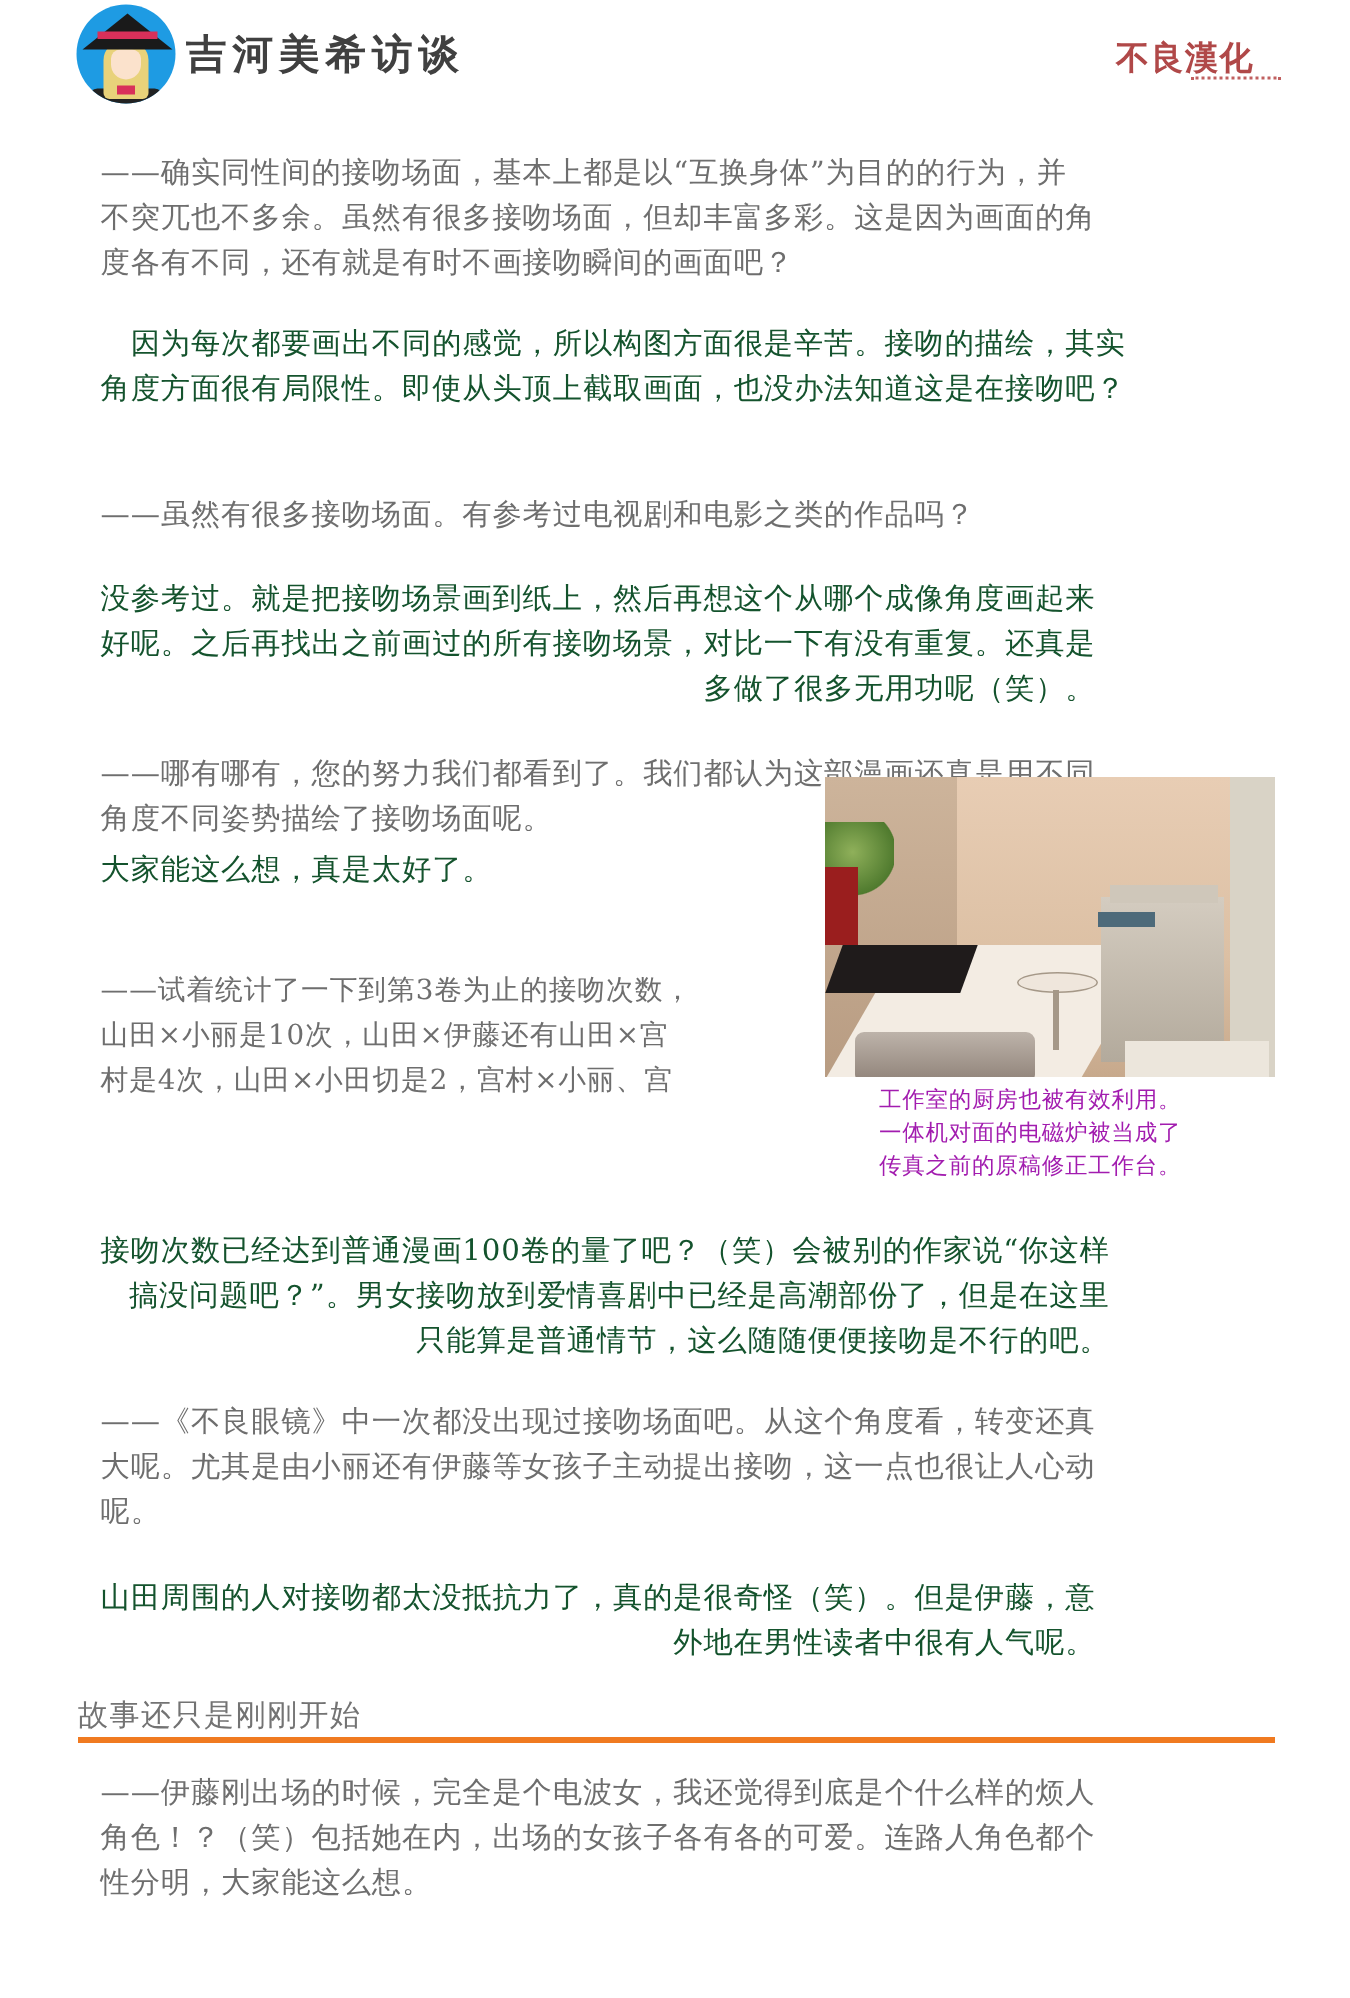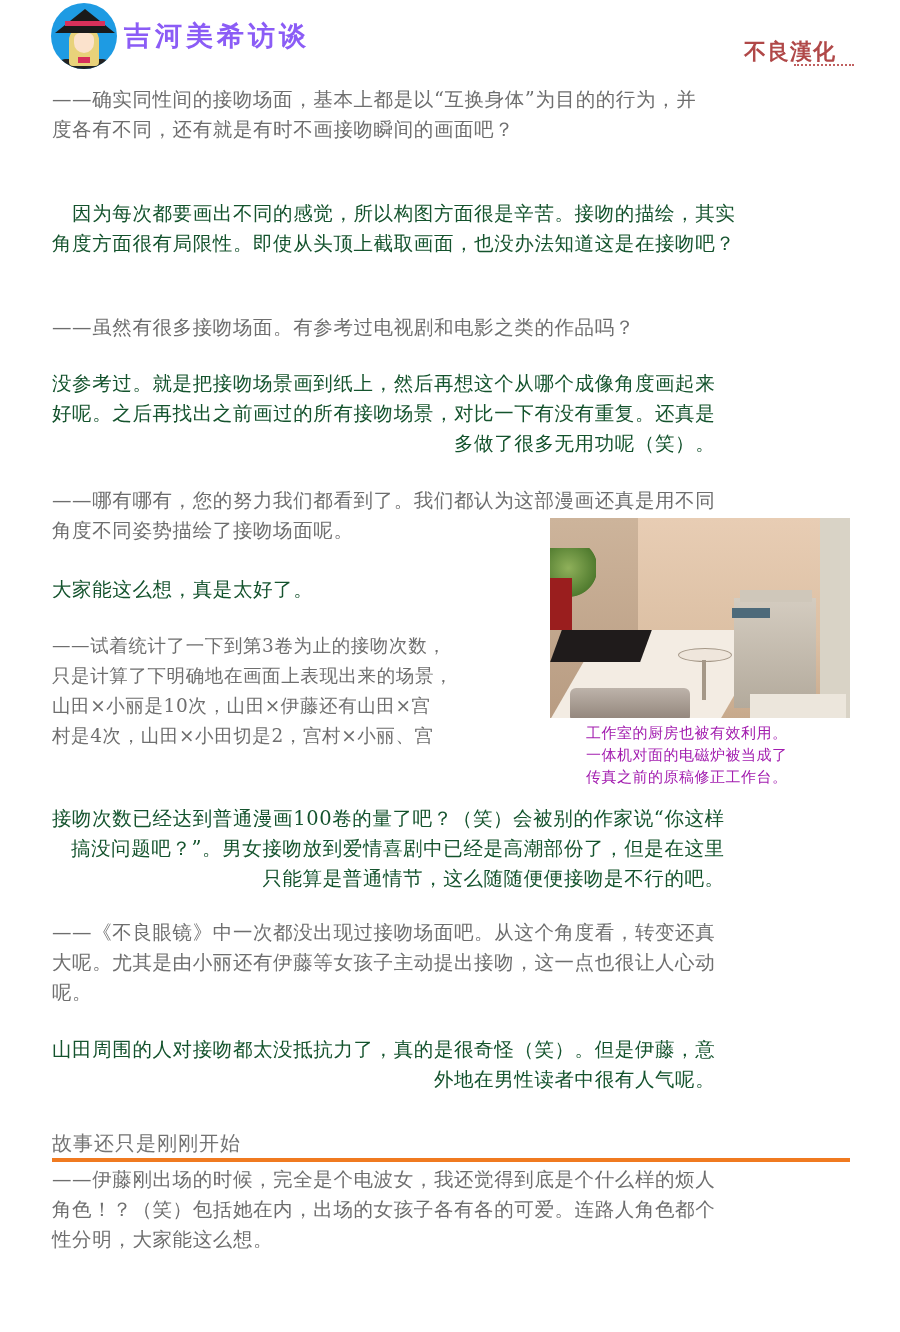--- a/index.html
+++ b/index.html
@@ -16,28 +16,28 @@
     position: absolute; left: 4px; top: 6px; width: 0; height: 0;
     border-left: 30px solid transparent; border-right: 30px solid transparent;
     border-bottom: 24px solid #1a1a1a;
   }
   .avatar .hatband { position: absolute; left: 14px; top: 18px; width: 40px; height: 5px; background: #d8305a; }
   .avatar .hair { position: absolute; left: 18px; top: 25px; width: 30px; height: 38px; background: #e8d27a; border-radius: 12px 12px 4px 4px; }
   .avatar .face { position: absolute; left: 23px; top: 30px; width: 20px; height: 20px; background: #fbe2cc; border-radius: 6px 6px 10px 10px; }
   .avatar .bow { position: absolute; left: 27px; top: 54px; width: 12px; height: 6px; background: #d8305a; }
   .avatar .cloak { position: absolute; left: 8px; top: 56px; width: 50px; height: 14px; background: #222; border-radius: 6px 6px 0 0; }
   .site-title {
-    position: absolute; left: 124px; top: 18px; font-size: 27px; letter-spacing: 4px; color: #8b5cf6;
+    position: absolute; left: 124px; top: 18px; font-size: 27px; letter-spacing: 4px; color: #404040;
     font-family: "DejaVu Serif", serif; font-weight: bold;
   }
-  .logo { position: absolute; left: 744px; top: 37px; width: 112px; height: 36px; }
+  .logo { position: absolute; left: 744px; top: 24px; width: 112px; height: 36px; }
   .logo-text { font-size: 22px; color: #b04848; font-weight: bold; letter-spacing: 1px; font-family: "DejaVu Serif", serif; }
   .logo-sub { position: absolute; left: 50px; top: 27px; width: 60px; height: 3px; border-top: 2px dotted #c06060; }
 
-  .p { position: absolute; left: 52px; font-size: 19.5px; line-height: 30px; margin: 0; letter-spacing: 0.6px; }
+  .p { position: absolute; left: 52px; font-size: 19.5px; line-height: 30px; margin: 15px; letter-spacing: 0.6px; }
   .q { color: #6e6e6e; }
   .a { color: #14532d; text-align: right; }
 
   .photo {
     position: absolute; left: 550px; top: 518px; width: 300px; height: 200px; overflow: hidden;
     background: linear-gradient(180deg, #e8cdb4 0%, #dcc0a4 60%, #c7a98c 100%);
   }
   .photo .wall-left { position: absolute; left: 0; top: 0; width: 88px; height: 200px; background: linear-gradient(180deg,#cdb49b,#b89c82); }
   .photo .plant { position: absolute; left: 0; top: 30px; width: 46px; height: 50px; background: radial-gradient(circle at 40% 40%, #8fb05a, #4f7a2e 70%, transparent 72%); }
   .photo .redbox { position: absolute; left: 0; top: 60px; width: 22px; height: 52px; background: #9a1e1e; }
@@ -72,20 +72,21 @@
   </div>
   <div class="site-title">吉河美希访谈</div>
   <div class="logo">
     <span class="logo-text">不良漢化</span>
     <div class="logo-sub"></div>
   </div>
 </div>
 
 <div class="p q" style="top:85px">
   <div>——确实同性间的接吻场面，基本上都是以“互换身体”为目的的行为，并</div>
+  <div>不突兀也不多余。虽然有很多接吻场面，但却丰富多彩。这是因为画面的角</div>
   <div>度各有不同，还有就是有时不画接吻瞬间的画面吧？</div>
 </div>
 
 <div class="p a" style="top:199px">
   <div>因为每次都要画出不同的感觉，所以构图方面很是辛苦。接吻的描绘，其实</div>
   <div>角度方面很有局限性。即使从头顶上截取画面，也没办法知道这是在接吻吧？</div>
 </div>
 
 <div class="p q" style="top:313px">
   <div>——虽然有很多接吻场面。有参考过电视剧和电影之类的作品吗？</div>
@@ -95,27 +96,26 @@
   <div>没参考过。就是把接吻场景画到纸上，然后再想这个从哪个成像角度画起来</div>
   <div>好呢。之后再找出之前画过的所有接吻场景，对比一下有没有重复。还真是</div>
   <div>多做了很多无用功呢（笑）。</div>
 </div>
 
 <div class="p q" style="top:486px">
   <div>——哪有哪有，您的努力我们都看到了。我们都认为这部漫画还真是用不同</div>
   <div>角度不同姿势描绘了接吻场面呢。</div>
 </div>
 
-<div class="p a" style="top:575px">
+<div class="p a" style="top:550px">
   <div>大家能这么想，真是太好了。</div>
 </div>
 
 <div class="p q" style="top:631px; font-size:18.5px; line-height:30px;">
   <div>——试着统计了一下到第3卷为止的接吻次数，</div>
-  <div>只是计算了下明确地在画面上表现出来的场景，</div>
   <div>山田×小丽是10次，山田×伊藤还有山田×宫</div>
   <div>村是4次，山田×小田切是2，宫村×小丽、宫</div>
 </div>
 
 <div class="photo">
   <div class="wall-left"></div>
   <div class="door-right"></div>
   <div class="plant"></div>
   <div class="redbox"></div>
   <div class="counter"></div>

